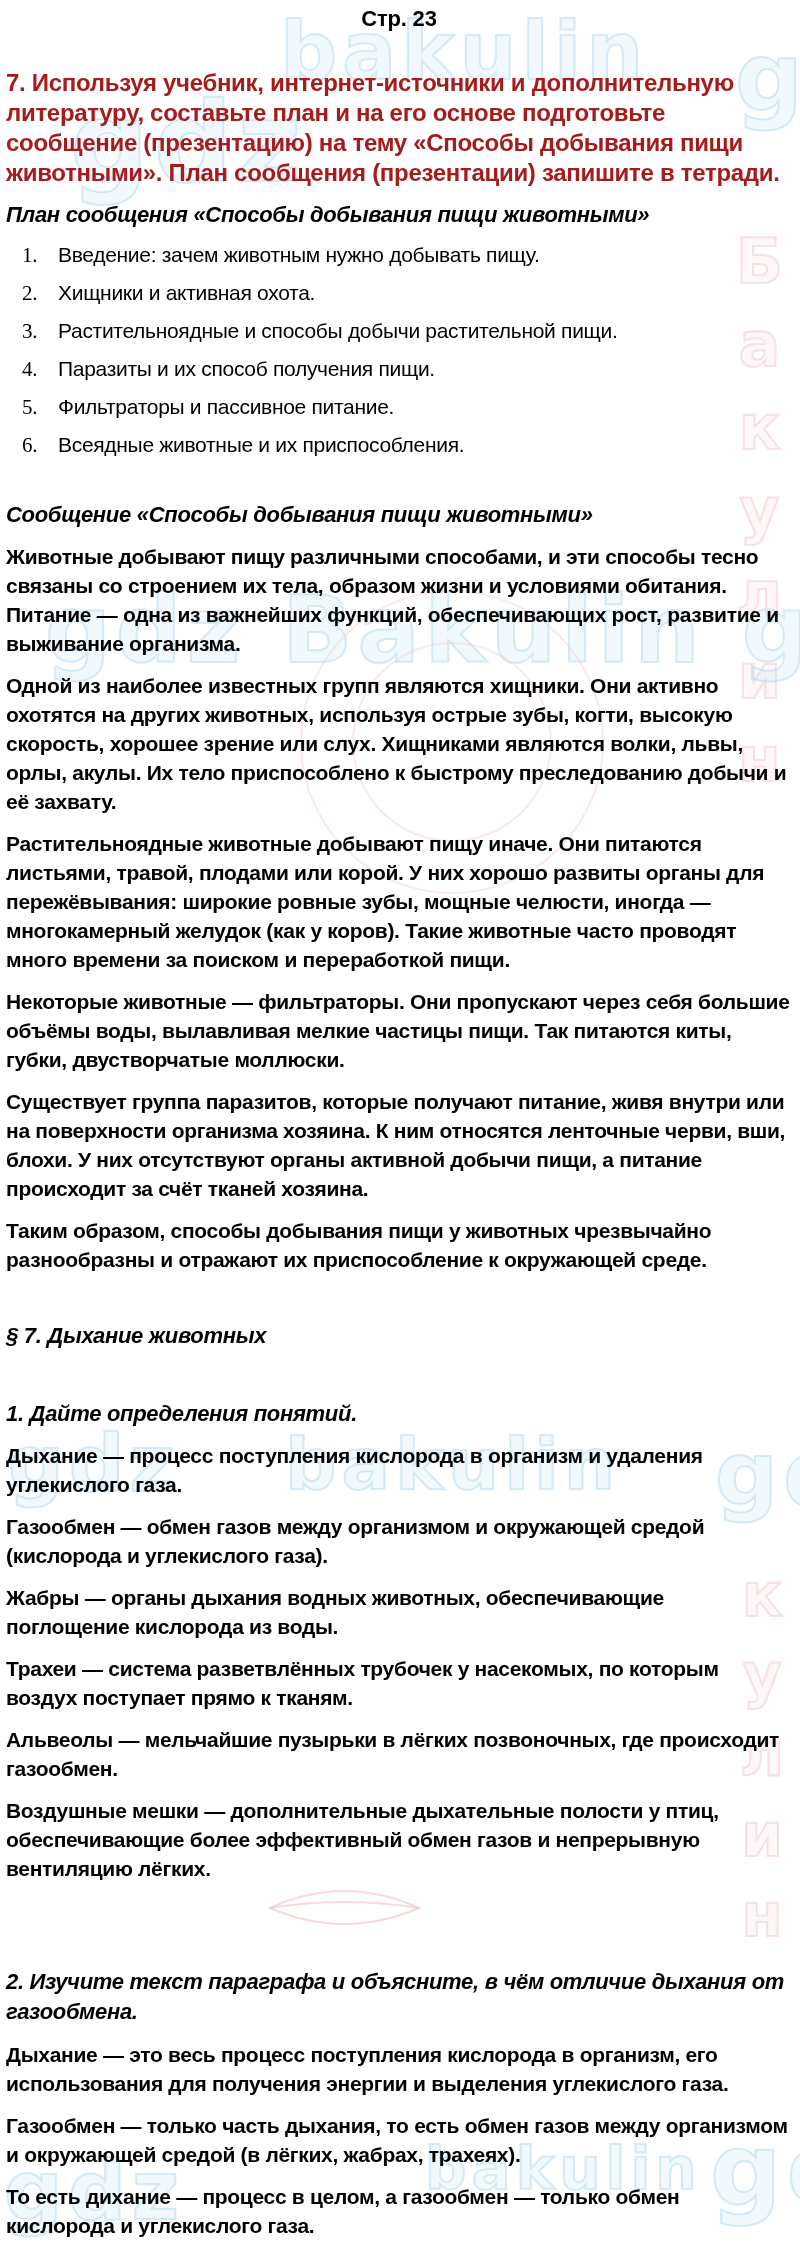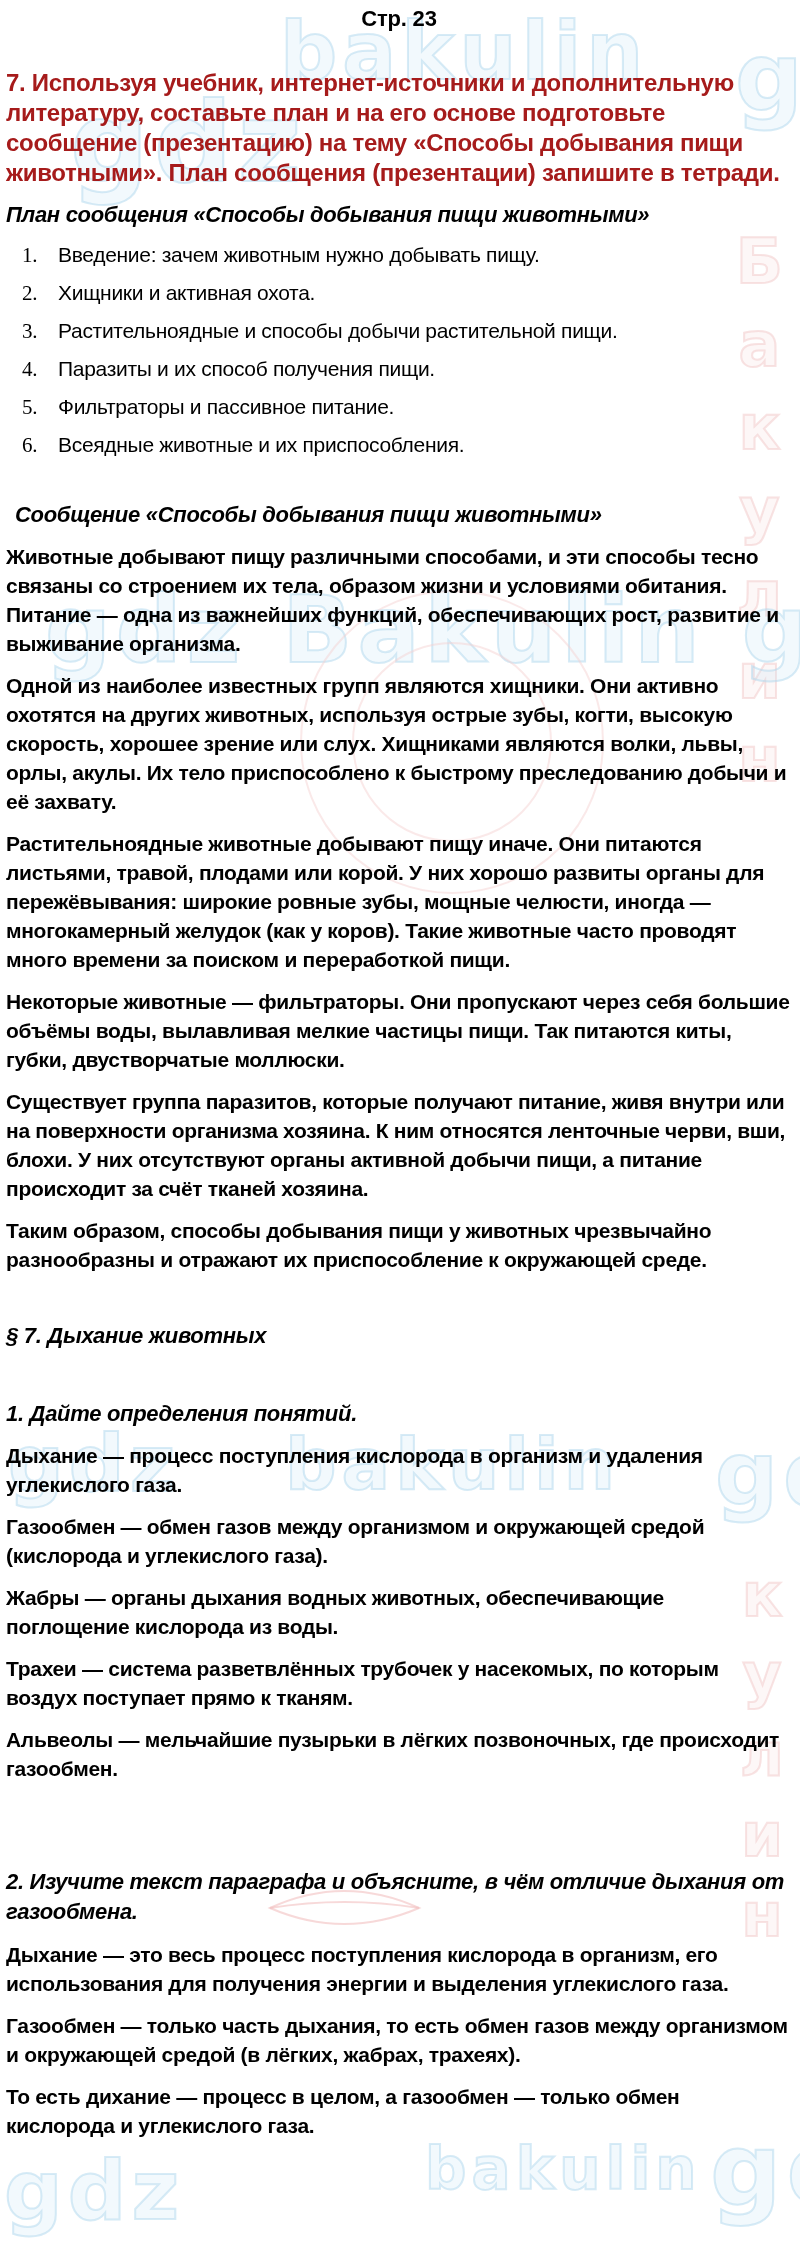--- a/index.html
+++ b/index.html
@@ -12,21 +12,21 @@
   .content{position:relative;z-index:1;padding:6px 8px 0 6px;}
 
   .page-label{font-size:22px;font-weight:bold;letter-spacing:-0.2px;text-align:center;}
 
   .q7{
     margin:36px 0 0;font-size:24px;font-weight:bold;line-height:30px;
     color:#a61b1b;letter-spacing:-0.3px;
   }
   .heading{font-size:22px;font-weight:bold;line-height:28px;margin:0;letter-spacing:-0.3px;font-style:italic;}
   .plan-heading{margin-top:13px;}
-  .message-heading{margin-top:42px;margin-left:9px;}
+  .message-heading{margin-top:42px;}
   .section-heading{margin-top:48px;}
   .task1-heading{margin-top:50px;}
   .task2-heading{margin-top:84px;line-height:30px;}
 
   ol.plan{list-style:none;counter-reset:n;margin:12px 0 0;padding:0 0 0 16px;}
   ol.plan li{
     counter-increment:n;margin:4px 0 10px;font-size:21px;line-height:28px;
     letter-spacing:-0.3px;
   }
   ol.plan li::before{
@@ -107,20 +107,21 @@
 
   <h2 class="heading section-heading">§ 7. Дыхание животных</h2>
 
   <h2 class="heading task1-heading">1. Дайте определения понятий.</h2>
 
   <p class="def"><b>Дыхание —</b> <span>процесс поступления кислорода в организм и удаления углекислого газа.</span></p>
   <p class="def"><b>Газообмен —</b> <span>обмен газов между организмом и окружающей средой (кислорода и углекислого газа).</span></p>
   <p class="def"><b>Жабры —</b> <span>органы дыхания водных животных, обеспечивающие поглощение кислорода из воды.</span></p>
   <p class="def"><b>Трахеи —</b> <span>система разветвлённых трубочек у насекомых, по которым воздух поступает прямо к тканям.</span></p>
   <p class="def"><b>Альвеолы —</b> <span>мельчайшие пузырьки в лёгких позвоночных, где происходит газообмен.</span></p>
+  <p class="def"><b>Воздушные мешки —</b> <span>дополнительные дыхательные полости у птиц, обеспечивающие более эффективный обмен газов и непрерывную вентиляцию лёгких.</span></p>
 
   <h2 class="heading task2-heading">2. Изучите текст параграфа и объясните, в чём отличие дыхания от газообмена.</h2>
 
   <p class="body">Дыхание — это весь процесс поступления кислорода в организм, его использования для получения энергии и выделения углекислого газа.</p>
   <p class="body">Газообмен — только часть дыхания, то есть обмен газов между организмом и окружающей средой (в лёгких, жабрах, трахеях).</p>
   <p class="body">То есть дихание — процесс в целом, а газообмен — только обмен кислорода и углекислого газа.</p>
 
 </main>
 
 </body></html>

